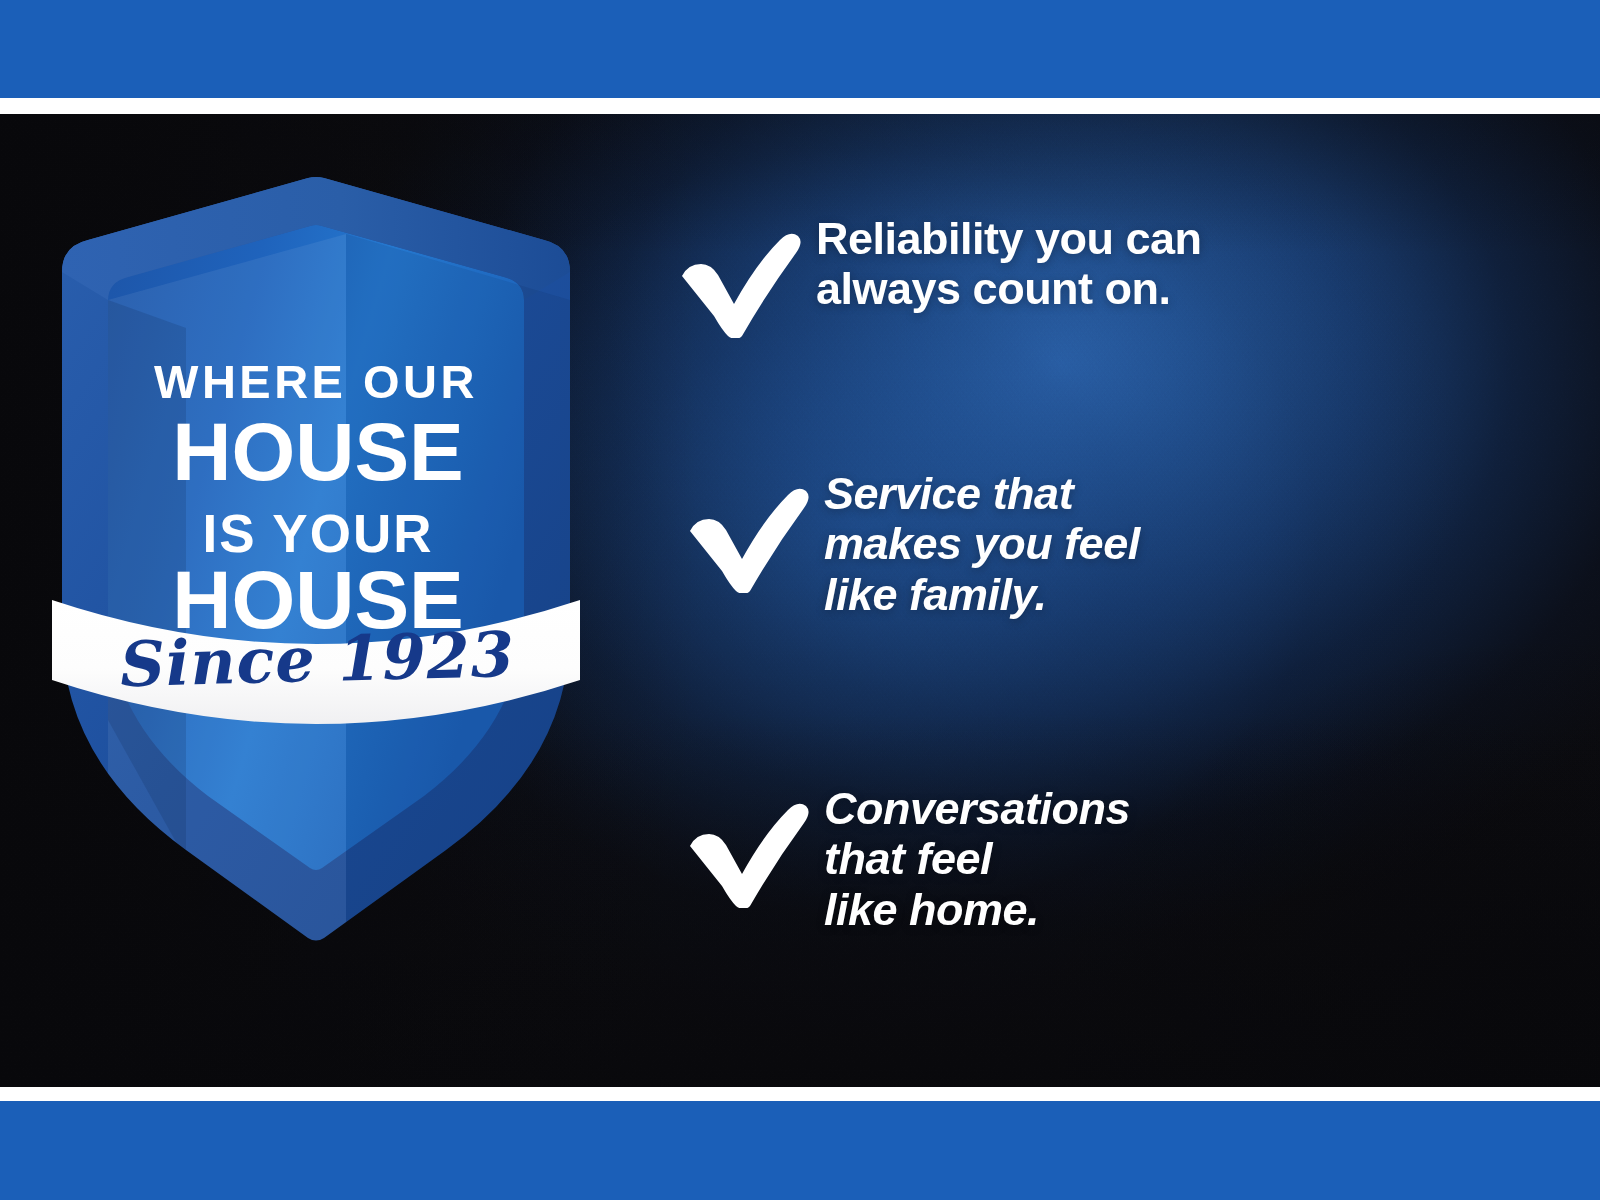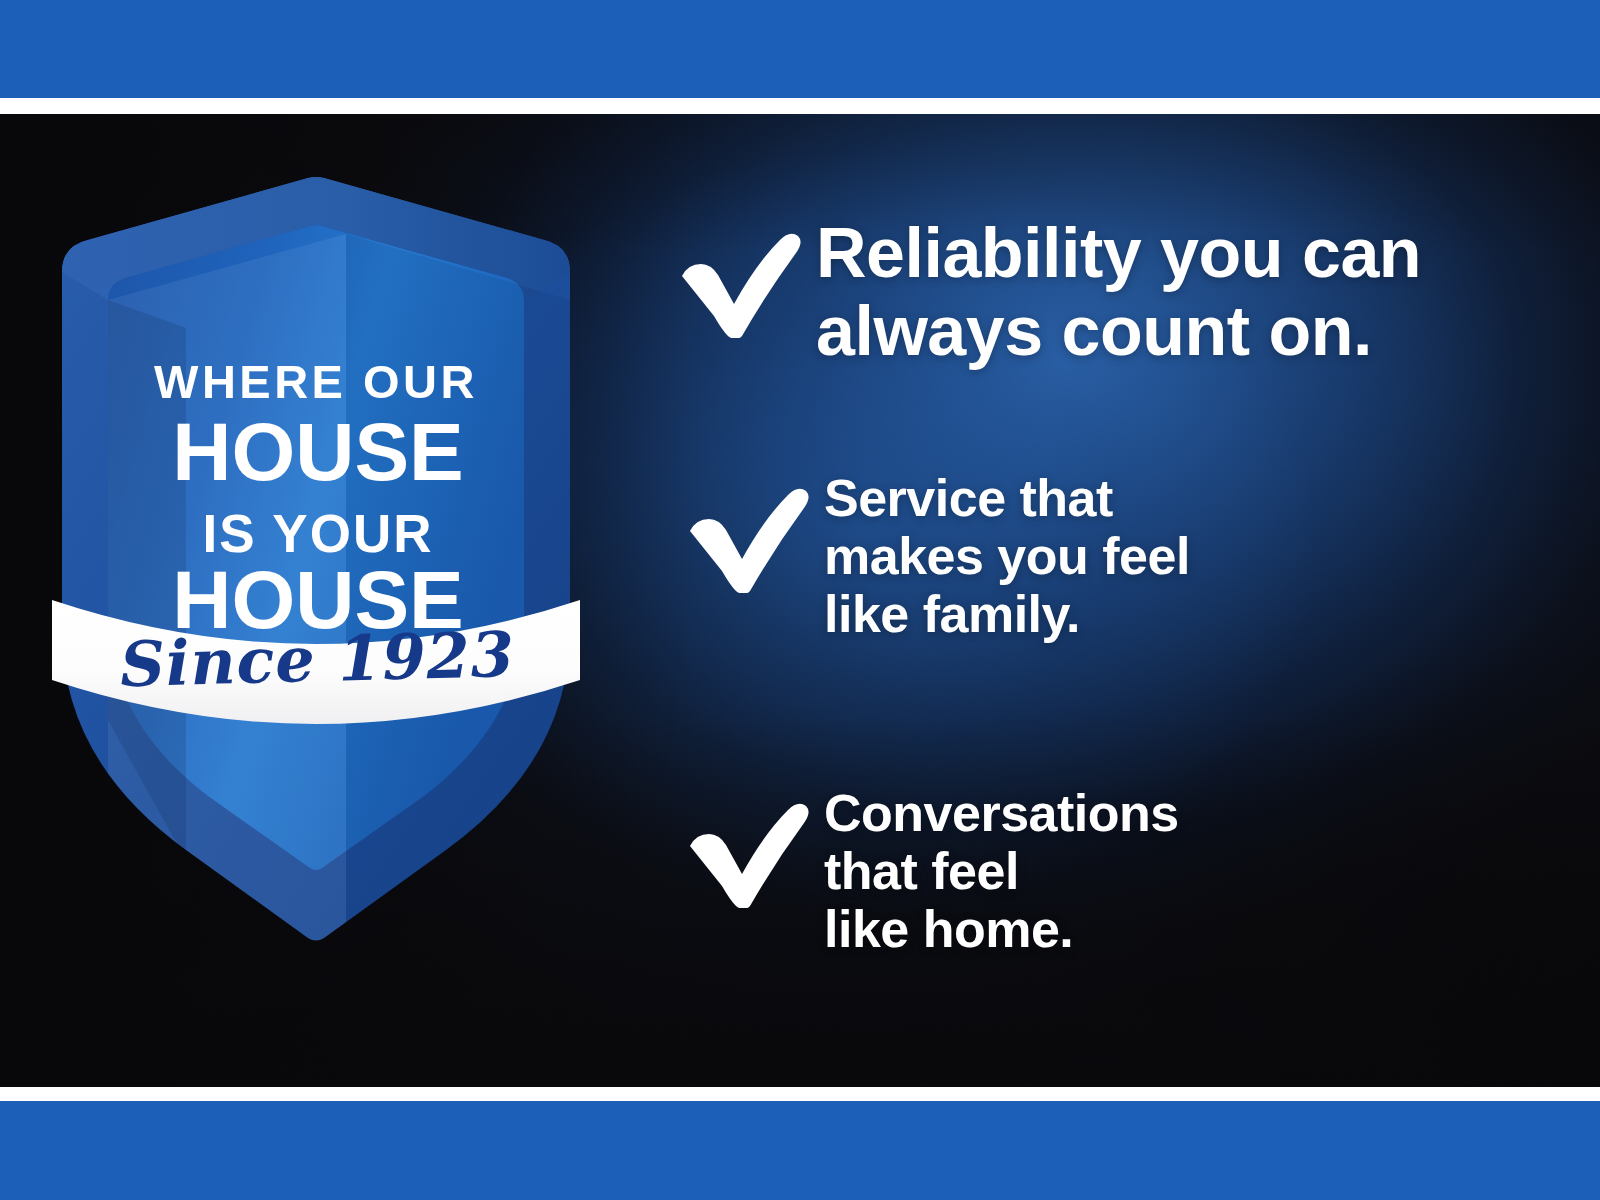--- a/index.html
+++ b/index.html
@@ -149,27 +149,27 @@
     width: 148px;
     padding-top: 6px;
   }
   .check-wrap svg { display: block; width: 140px; height: 118px; }
 
   .bullet-text {
     flex: 1 1 auto;
     color: #ffffff;
     font-family: "Liberation Sans", sans-serif;
     font-weight: 700;
-    font-size: 70px;
+    font-size: 45px;
     line-height: 1.12;
     letter-spacing: -0.5px;
     white-space: pre-line;
     text-shadow: 0 2px 10px rgba(0,0,0,0.28);
   }
-  #bullet-1 .bullet-text, #bullet-2 .bullet-text { font-size: 52px; }
+  #bullet-1 .bullet-text, #bullet-2 .bullet-text { font-size: 45px; font-style: italic; }
 </style>
 </head>
 <body>
 
 <div id="canvas">
 
   <div class="brandbar" id="brandbar-top"></div>
   <div class="whitegap" id="whitegap-top"></div>
 
   <div id="stage">

